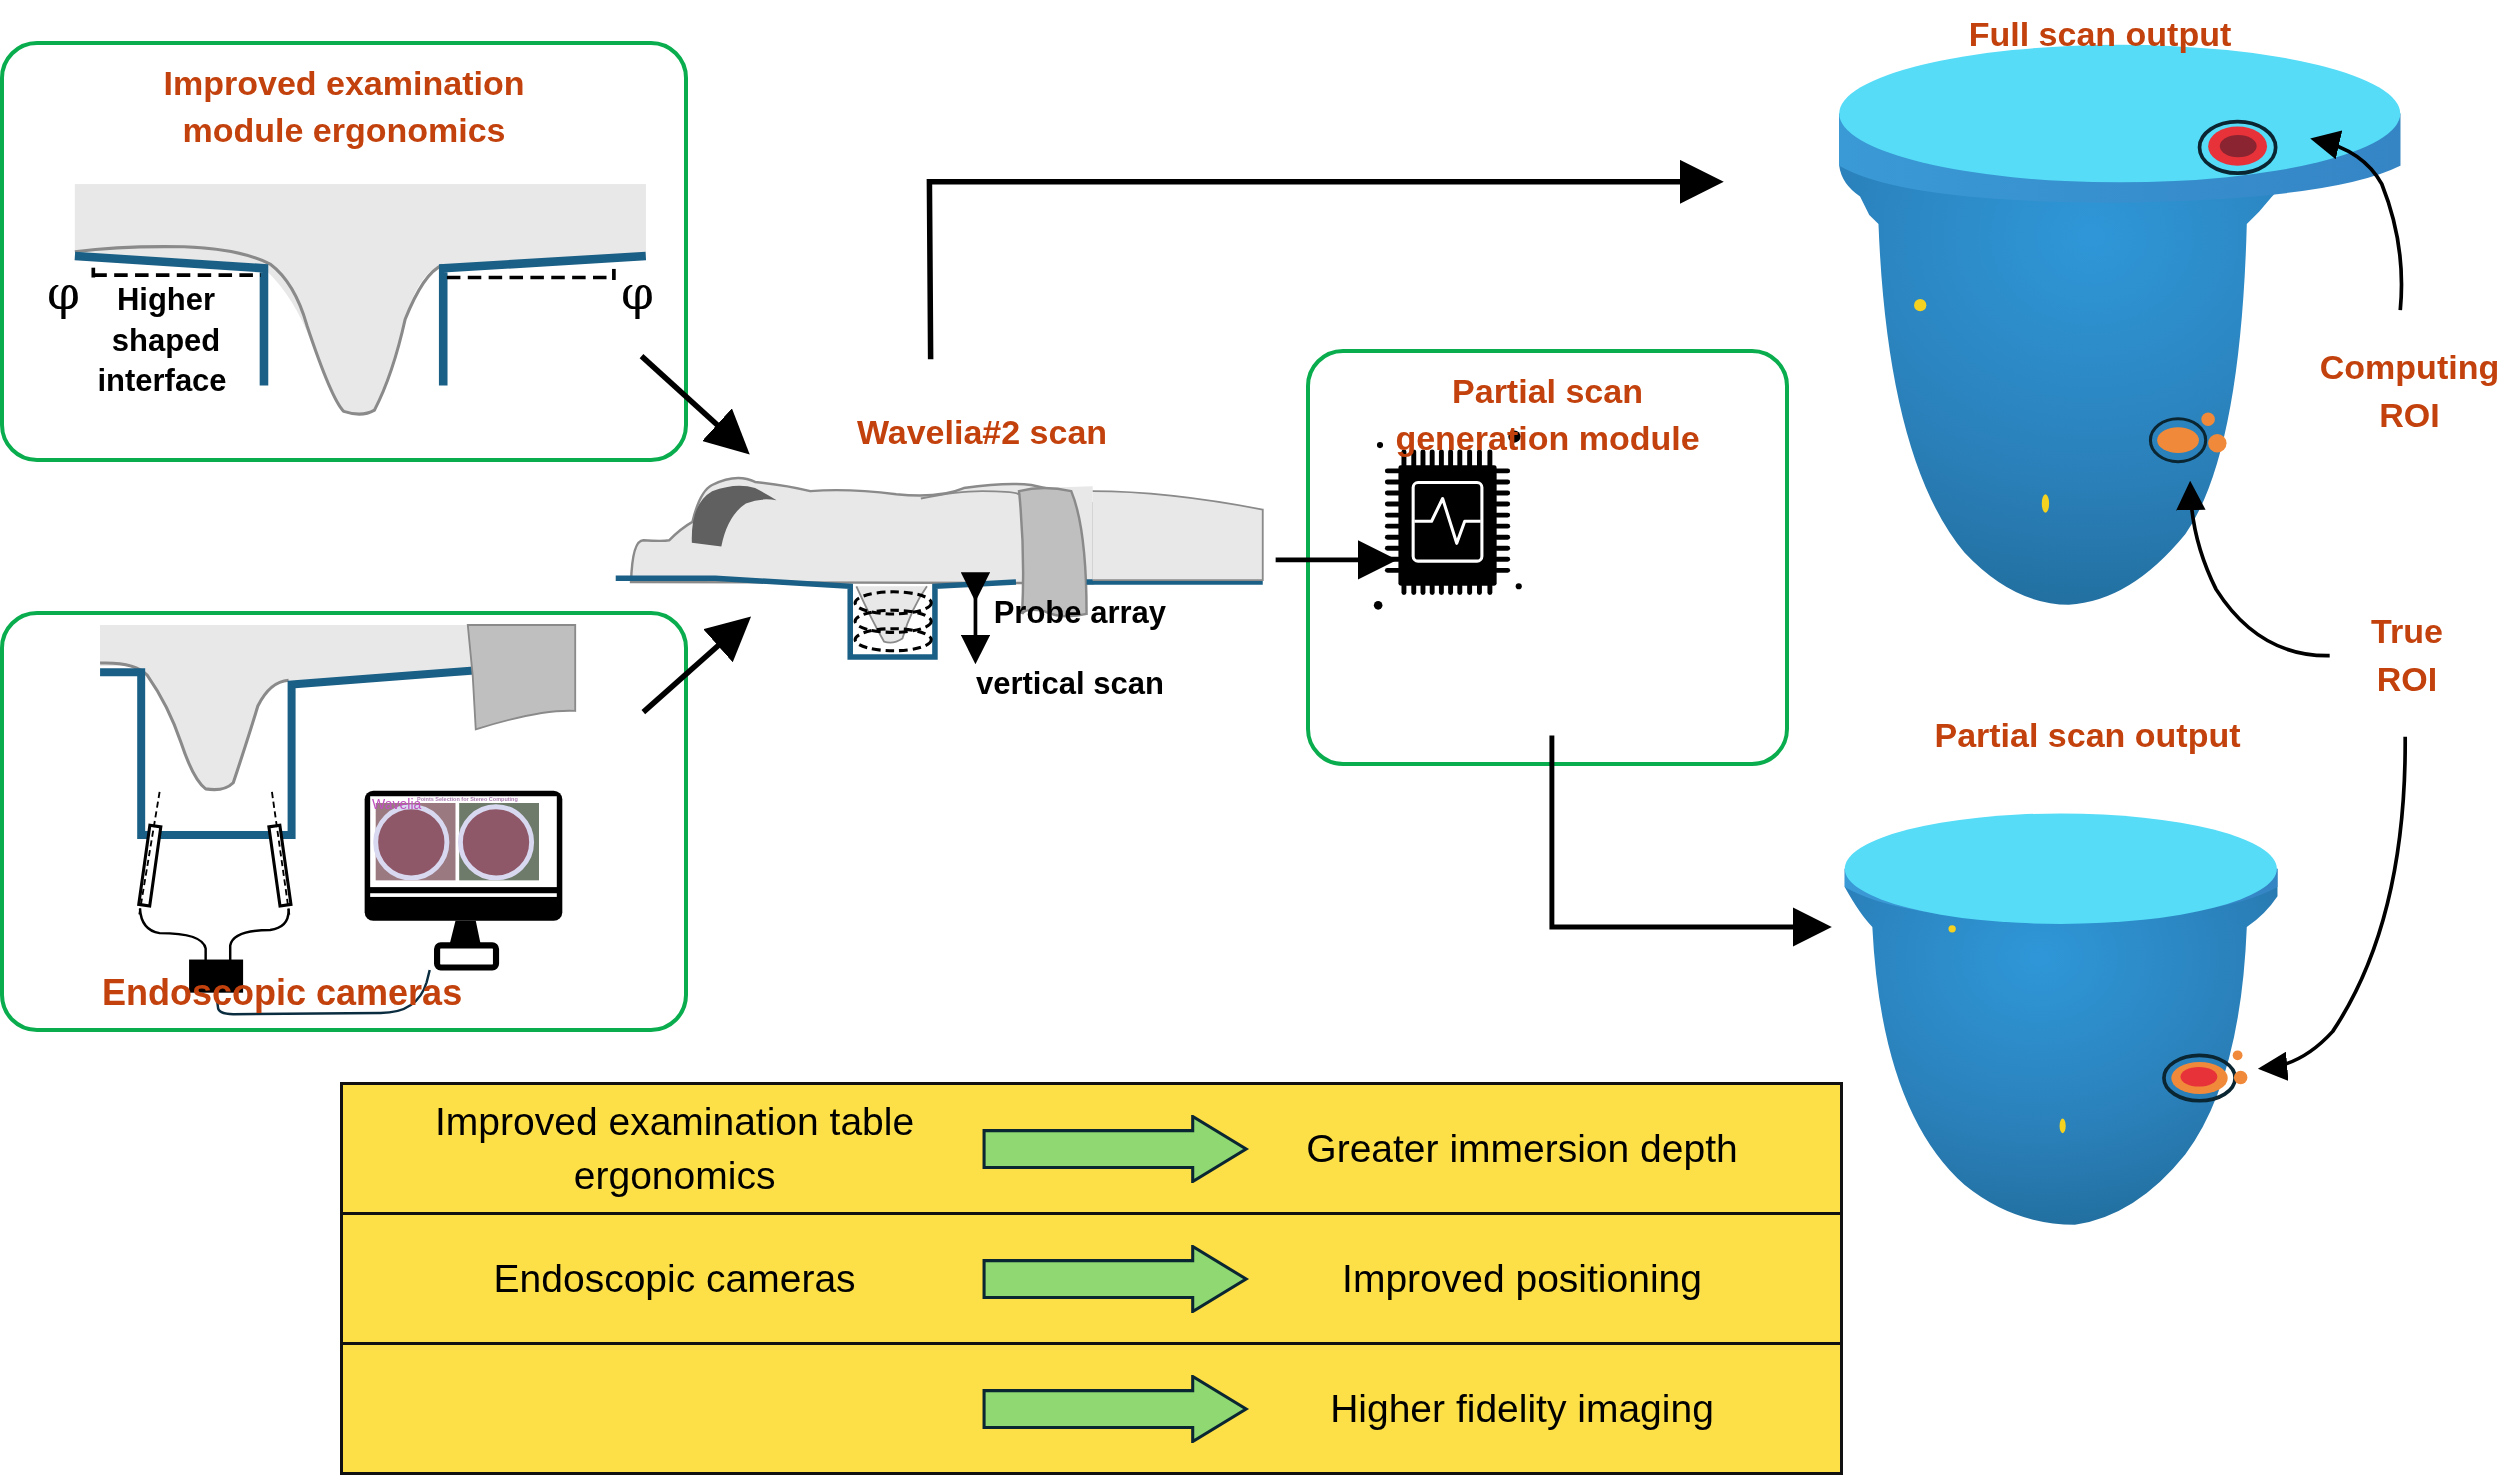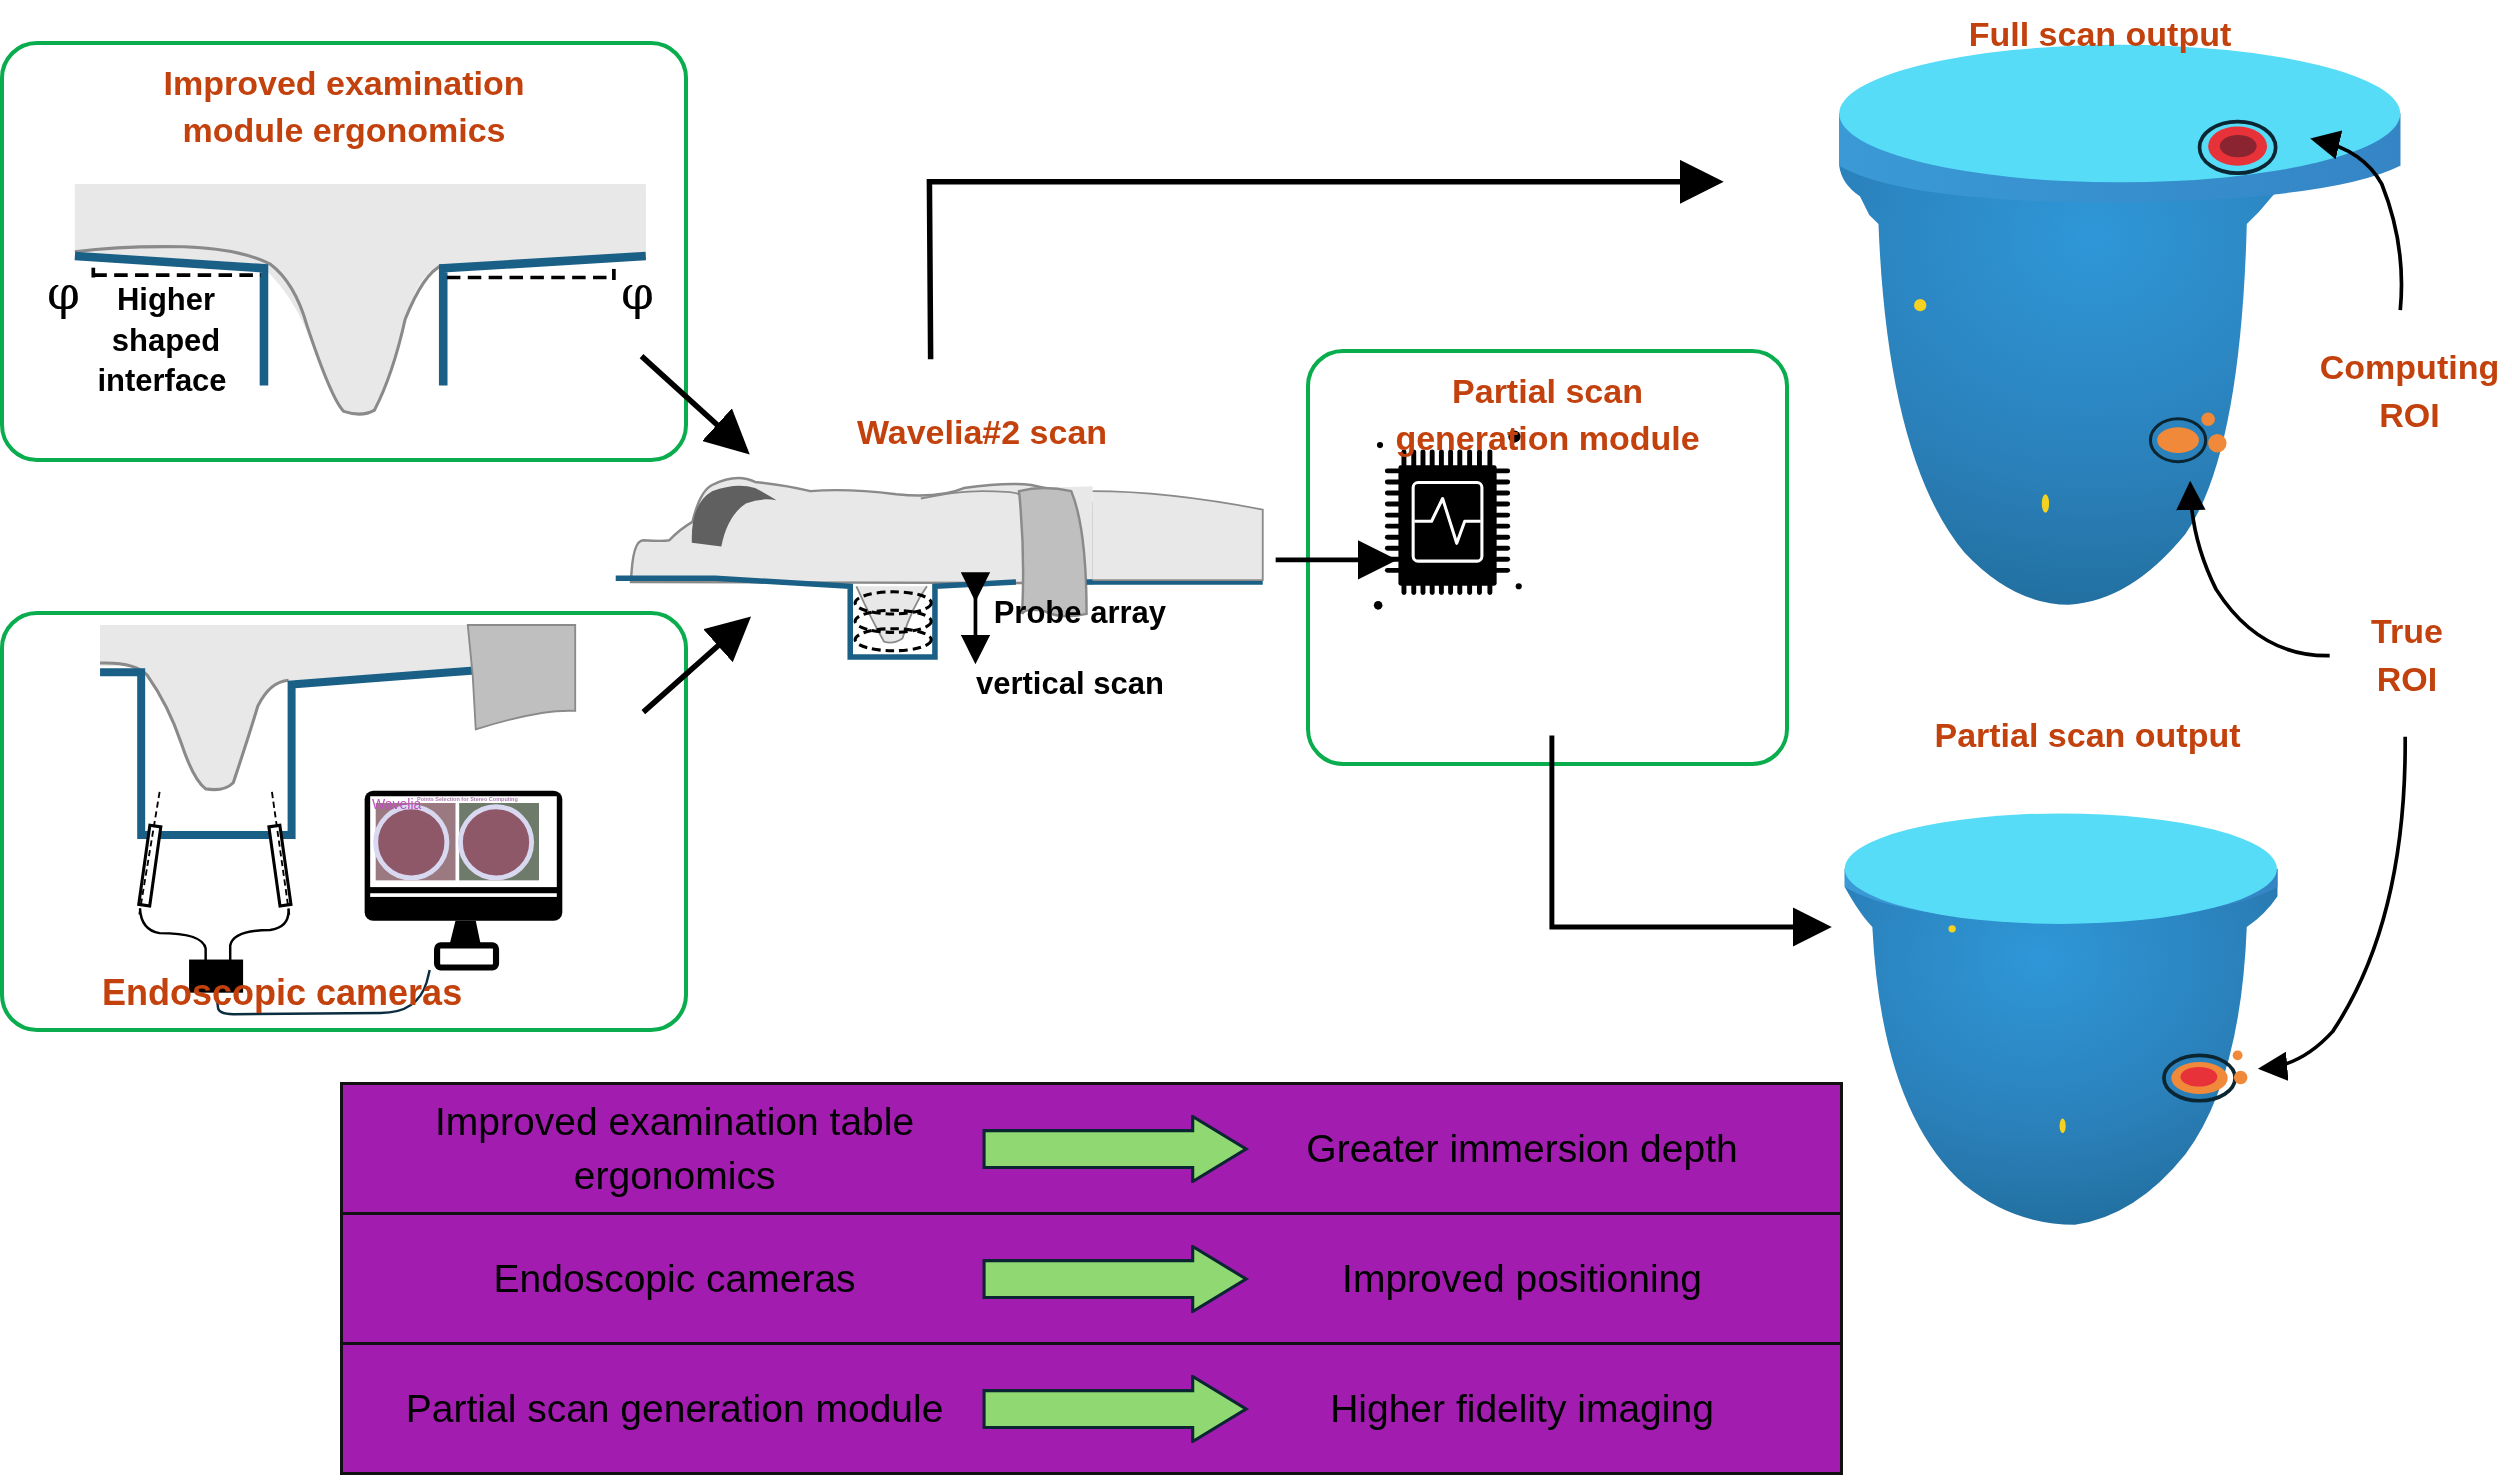--- a/index.html
+++ b/index.html
@@ -3,21 +3,21 @@
 <meta charset="utf-8">
 <style>
   html, body { margin:0; padding:0; background:#ffffff; }
   body { width:2512px; height:1482px; position:relative; overflow:hidden;
          font-family:"Liberation Sans", sans-serif; color:#000; }
   .green-box { position:absolute; border:4.9px solid #09ad4e; border-radius:37px; background:#fff; box-sizing:border-box; }
   .title { position:absolute; font-weight:bold; text-align:center; font-size:34px; line-height:47px; color:#c2410c; }
   .lbl { position:absolute; font-weight:bold; text-align:center; font-size:31px; line-height:41px; color:#000; }
   svg.layer { position:absolute; left:0; top:0; }
   .tbl { position:absolute; left:340px; top:1082px; width:1503px; }
-  .tbl-row { position:relative; height:130px; background:#a21caf; border:3.1px solid #111; border-bottom:none; box-sizing:border-box; }
+  .tbl-row { position:relative; height:130px; background:#fde047; border:3.1px solid #111; border-bottom:none; box-sizing:border-box; }
   .tbl-row:last-child { border-bottom:3.1px solid #111; height:133px; }
   .cell-l { position:absolute; left:24.6px; width:614px; top:0; height:100%; display:flex; align-items:center; justify-content:center; text-align:center; font-size:39px; line-height:54px; }
   .cell-r { position:absolute; left:872px; width:614px; top:0; height:100%; display:flex; align-items:center; justify-content:center; text-align:right; font-size:39px; line-height:54px; }
   .cell-arrow { position:absolute; left:638px; top:29.5px; width:270px; height:68px; }
   .phi { position:absolute; font-family:"DejaVu Serif", serif; font-size:47px; line-height:47px; }
   .monitor-title { position:absolute; font-size:8px; color:#b07fb5; font-weight:bold; white-space:nowrap; }
   .monitor-brand { position:absolute; font-size:14px; color:#c050c0; white-space:nowrap; }
 </style>
 </head>
 <body>
@@ -232,20 +232,19 @@
     <div class="cell-r">Greater immersion depth</div>
   </div>
   <div class="tbl-row">
     <div class="cell-l">Endoscopic cameras</div>
     <svg class="cell-arrow" viewBox="0 0 440 110">
         <path d="M5,25 L345,25 L345,2 L432,55 L345,108 L345,85 L5,85 Z" fill="#8fd872" stroke="#0b2633" stroke-width="5"></path>
       </svg>
     <div class="cell-r">Improved positioning</div>
   </div>
   <div class="tbl-row">
-    <div class="cell-l">Partial scan generation module</div>
     <svg class="cell-arrow" viewBox="0 0 440 110">
         <path d="M5,25 L345,25 L345,2 L432,55 L345,108 L345,85 L5,85 Z" fill="#8fd872" stroke="#0b2633" stroke-width="5"></path>
       </svg>
     <div class="cell-r">Higher fidelity imaging</div>
   </div>
 </div>
 
 
 </body></html>

